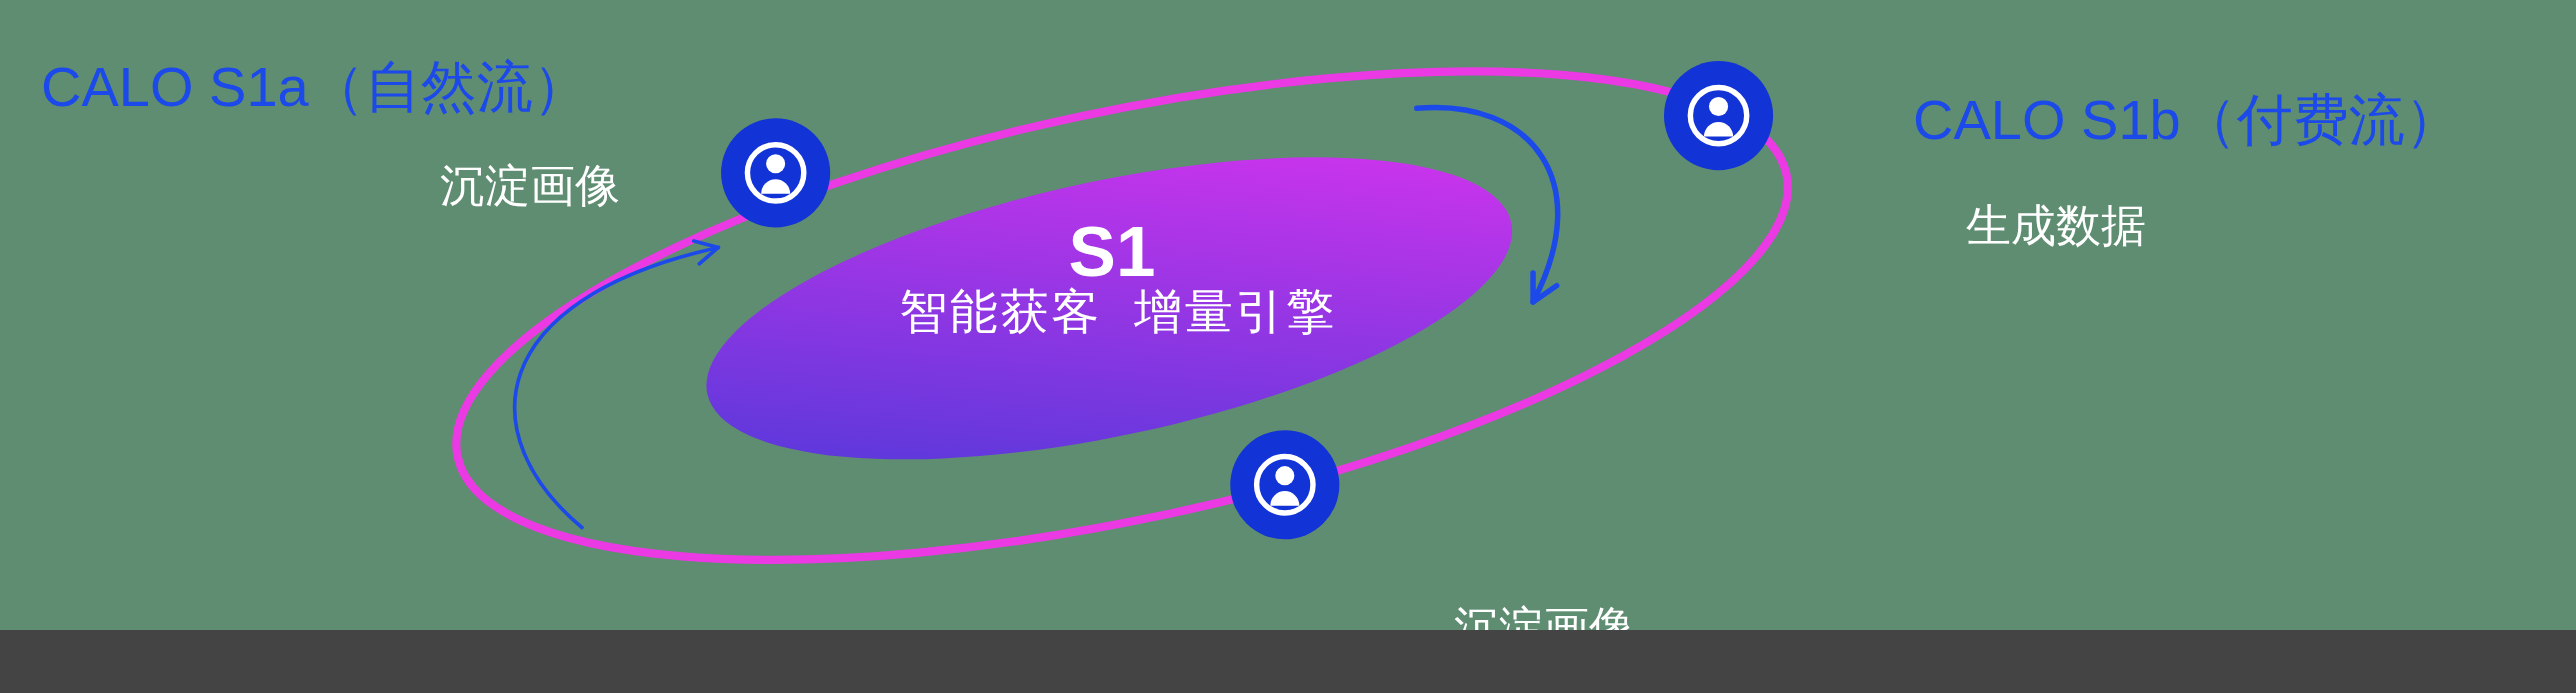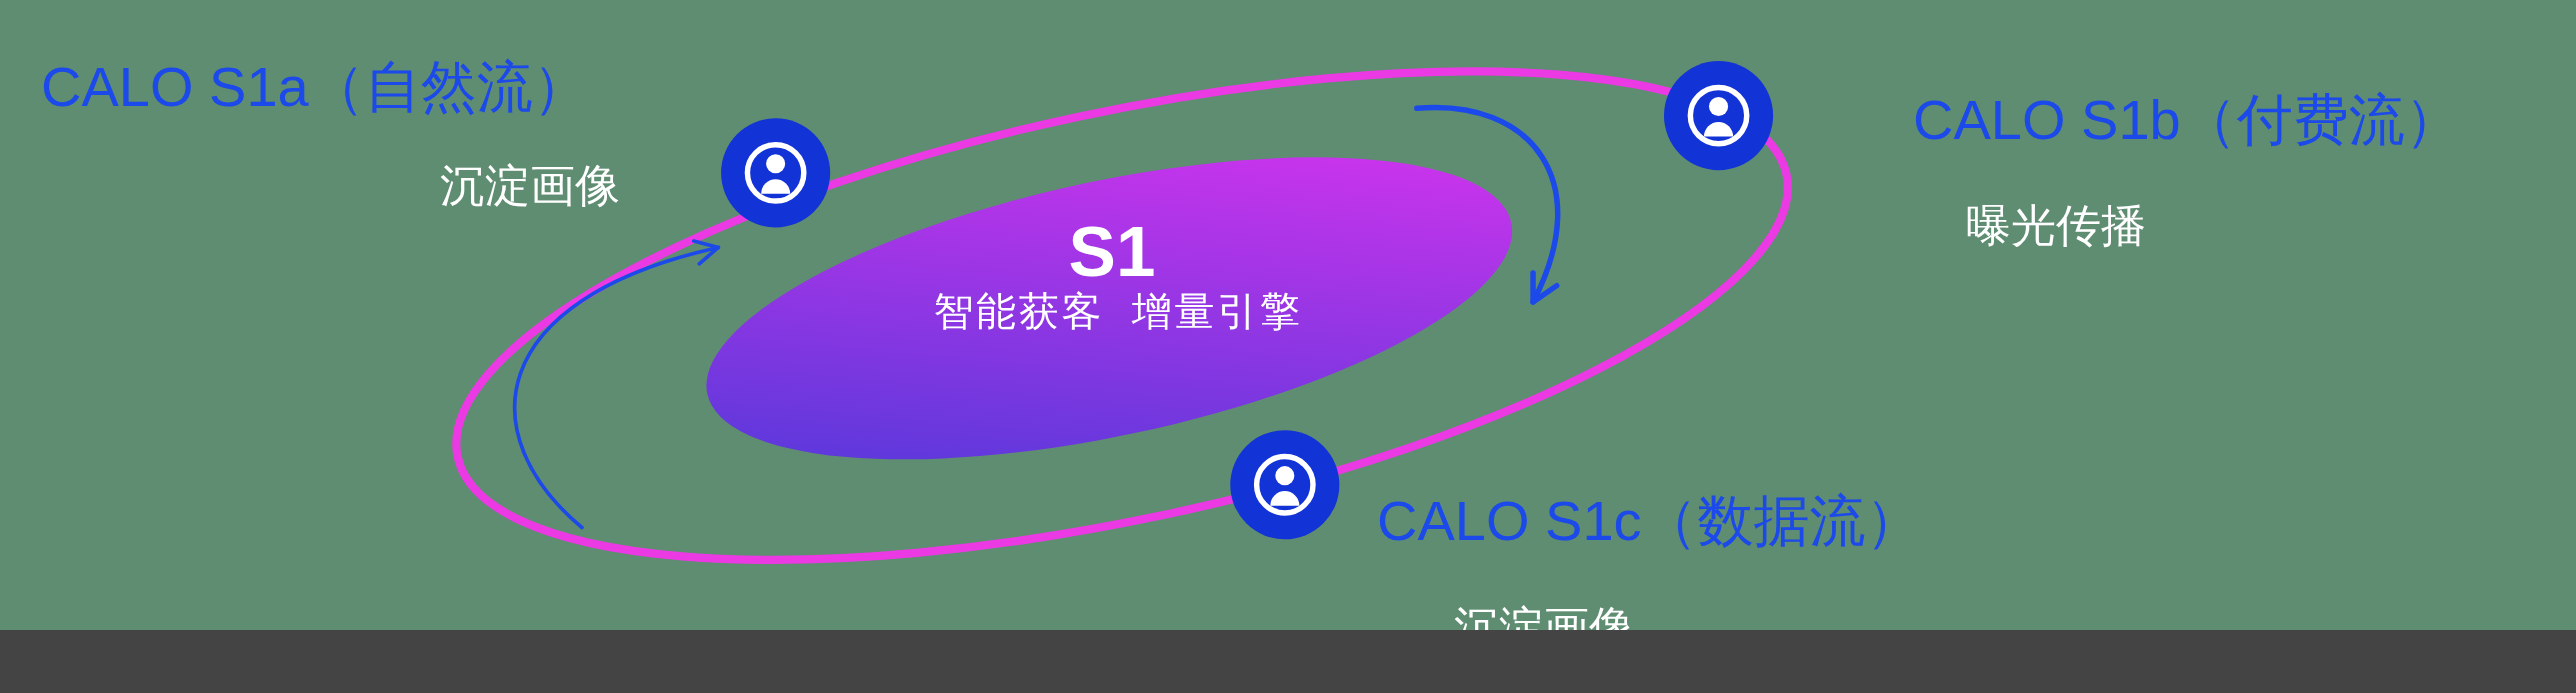--- a/index.html
+++ b/index.html
@@ -46,21 +46,21 @@
   }
   .core-title {
     color:var(--core_text,#FFFFFF);
     font-size:71px;
     font-weight:600;
     line-height:73px;
     transform:translateX(-50%);
   }
   .core-subtitle {
     color:var(--core_text,#FFFFFF);
-    font-size:40px;
+    font-size:48px;
     font-weight:500;
     line-height:51px;
     letter-spacing:2.7px;
     transform:translateX(-50%);
     white-space:pre;
   }
 </style>
 </head>
 <body>
 
@@ -107,22 +107,21 @@
     <g transform="translate(1413,533)">
       <circle class="node-circle" r="60"></circle>
       <use href="#personIcon"></use>
     </g>
   </svg>
 
   <div class="t label-blue" style="left:41px;   top:53px;">CALO S1a（自然流）</div>
   <div class="t label-white" style="left:440px;  top:158px;">沉淀画像</div>
 
   <div class="t label-blue" style="left:1913px; top:86px;">CALO S1b（付费流）</div>
-  <div class="t label-white" style="left:1966px; top:198px;">曝光传播</div>
+  <div class="t label-white" style="left:1966px; top:198px;">生成数据</div>
 
-  <div class="t label-blue" style="left:1377px; top:487px;">CALO S1c（数据流）</div>
   <div class="t label-white" style="left:1454px; top:600px;text-align:center;">沉淀画像</div>
 
   <div class="t core-title" style="left:1112px; top:206px;margin-top:9px;">S1</div>
   <div class="t core-subtitle" style="left:1118px; top:286px;">智能获客  增量引擎</div>
 
 </div>
 
 
 </body></html>

